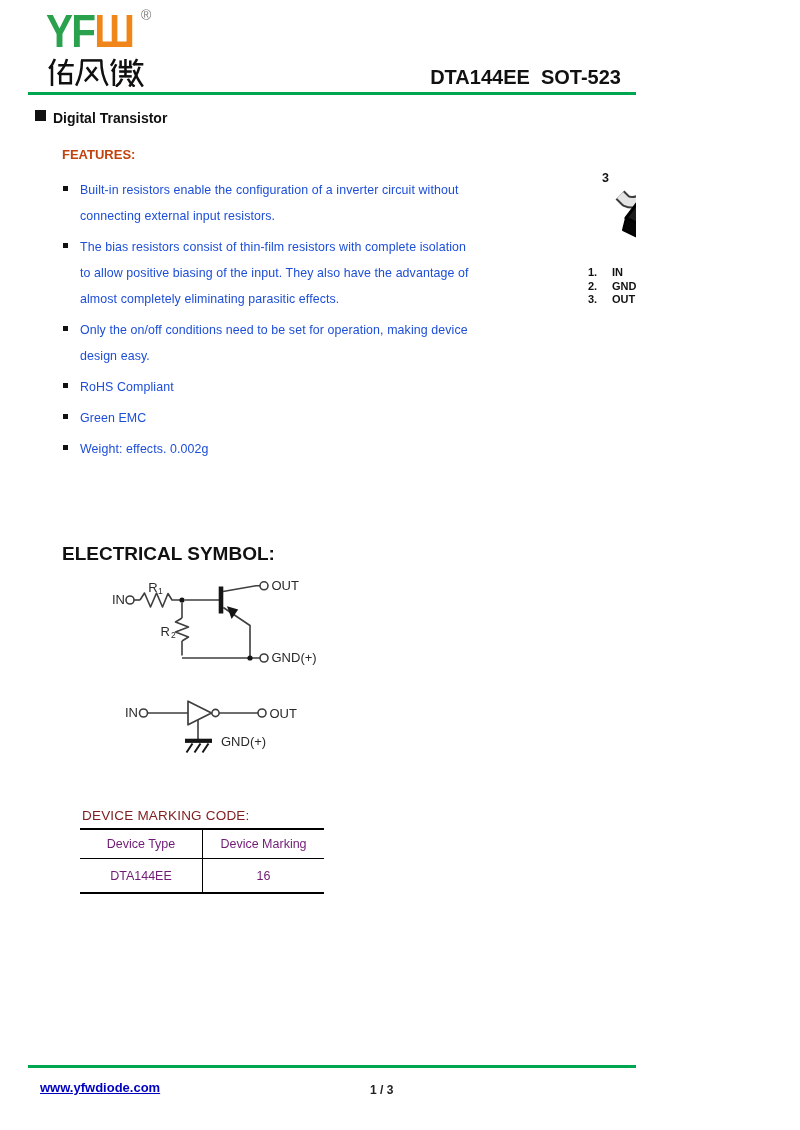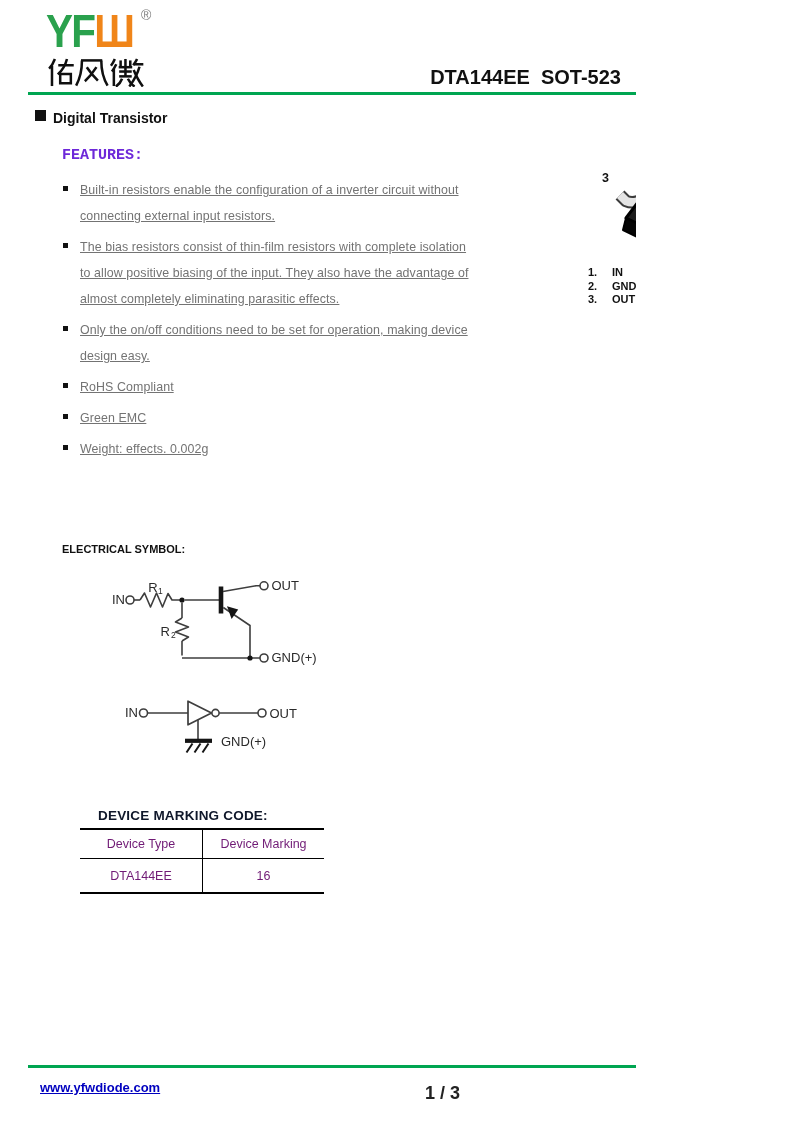--- a/index.html
+++ b/index.html
@@ -23,54 +23,54 @@
     font-size:20px; font-weight:bold; white-space:pre; color:#111;
   }
   .rule-green { position:absolute; left:28px; width:767px; height:3px; background:#00A551; }
   .rule-top { top:92px; }
   .rule-bottom { top:1065px; }
   
   .product-row { position:absolute; left:35px; top:110px; display:flex; align-items:flex-start; }
   .black-square { width:11px; height:11px; background:#111; margin-right:7px; }
   .product-label { font-size:14px; font-weight:bold; color:#111; }
   
-  .features-heading { position:absolute; left:62px; top:147px; font-size:15px; font-weight:bold; color:#6d28d9;font-family:Liberation Mono, monospace; }
+  .features-heading { position:absolute; left:62px; top:147px; font-size:13px; font-weight:bold; color:#c2410c; }
   .features-list { position:absolute; left:62px; top:177px; width:420px; margin:0; padding:0; list-style:none; }
   .features-list li {
     position:relative; padding-left:18px; margin:0 0 5px 0;
-    font-size:12.4px; line-height:26px; color:#737373; white-space:pre-line; letter-spacing:.1px;text-decoration:underline;
+    font-size:12.4px; line-height:26px; color:#1d4ed8; white-space:pre-line; letter-spacing:.1px;
   }
   .bullet-sq { position:absolute; left:1px; top:9px; width:5px; height:5px; background:#111; }
   
   .pkg-svg { position:absolute; left:588px; top:133px; }
   .pin-list { position:absolute; left:588px; top:266px; font-size:11px; font-weight:bold; color:#111; line-height:13.5px; }
   .pin-list .row { display:flex; }
   .pin-list .num { width:24px; }
   .pkg-name { position:absolute; left:686px; top:317px; font-size:16px; font-weight:bold; color:#737373; }
   
-  .symbol-heading { position:absolute; left:62px; top:543px; font-size:11px; font-weight:bold; color:#111; }
+  .symbol-heading { position:absolute; left:62px; top:543px; font-size:19px; font-weight:bold; color:#111; }
   .ckt1 { position:absolute; left:95px; top:572px; }
   .ckt2 { position:absolute; left:100px; top:693px; }
   .ckt-label { font-size:13px; fill:#2a2a2a; }
   .ckt-sub { font-size:8.5px; fill:#2a2a2a; }
   
-  .marking-heading { position:absolute; left:98px; top:808px; font-size:13.5px; font-weight:bold; color:#0f172a; letter-spacing:.2px; }
+  .marking-heading { position:absolute; left:82px; top:808px; font-size:13.5px; font-weight:normal; color:#7f1d1d; letter-spacing:.2px; }
   .mtable {
     position:absolute; left:80px; top:828px; width:244px;
     border-top:2.5px solid #000; border-bottom:2.5px solid #000;
   }
   .mrow { display:grid; grid-template-columns:123px 1fr; }
   .mrow.head { border-bottom:1.5px solid #000; }
   .mcell { display:flex; align-items:center; justify-content:center; font-size:12.5px; color:#701a75; }
   .mrow.head .mcell { height:28px; }
   .mrow.data .mcell { height:33px; }
   .mcell.c1 { border-right:1.5px solid #000; }
   
   .site-link { position:absolute; left:40px; top:1080px; font-size:13px; font-weight:bold; color:#0000BF; text-decoration:underline; }
-  .page-indicator { position:absolute; left:370px; top:1083px; width:90px; text-align:right; font-size:18px; font-weight:bold; color:#222; }
+  .page-indicator { position:absolute; left:370px; top:1083px; width:90px; text-align:left; font-size:12px; font-weight:bold; color:#222; }
   .company { position:absolute; right:19px; top:1078px; font-size:13.5px; font-weight:bold; color:#111; }
   .cn-stroke { stroke:#101010; stroke-width:2.6; fill:none; }
   .wire { stroke:#3e3e3e; stroke-width:1.6; fill:none; }
   .term { stroke:#3e3e3e; stroke-width:1.6; fill:#ffffff; }
   .soliddark { fill:#151515; }
 </style>
 </head>
 <body>
 
 <div class="page">

